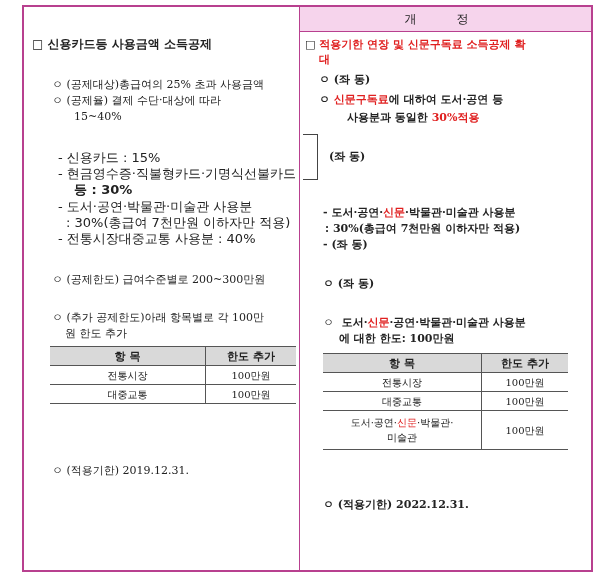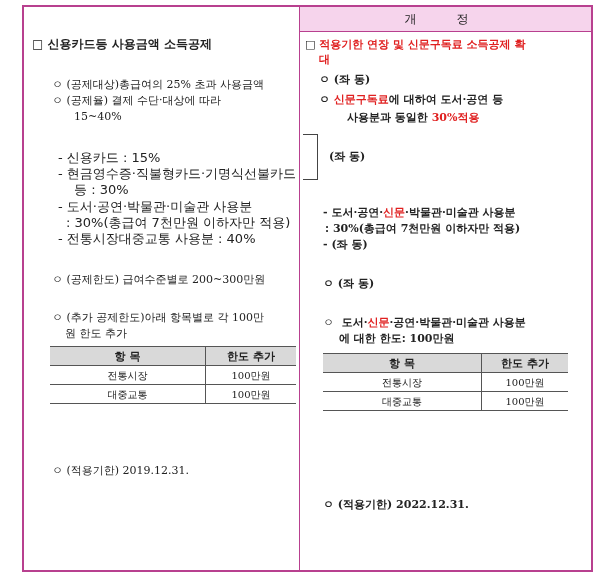--- a/index.html
+++ b/index.html
@@ -35,21 +35,21 @@
     <div class="abs b" style="left:2px;top:4px;font-size:12px;">
       <span class="sq">□</span>
       <span>신용카드등 사용금액 소득공제</span>
     </div>
     <div class="abs" style="left:22px;top:44px;"><span>ㅇ</span> <span>(공제대상)총급여의 25% 초과 사용금액</span></div>
     <div class="abs" style="left:22px;top:60px;"><span>ㅇ</span> <span>(공제율) 결제 수단·대상에 따라</span></div>
     <div class="abs" style="left:38px;top:76px;margin-left:6px;">15~40%</div>
 
     <div class="abs sans" style="left:28px;top:117px;">- 신용카드 : 15%</div>
     <div class="abs sans" style="left:28px;top:133px;">- 현금영수증·직불형카드·기명식선불카드</div>
-    <div class="abs sans" style="left:44px;top:149px;">등 : 30%</div>
+    <div class="abs sans" style="left:44px;top:149px;font-weight:bold;">등 : 30%</div>
     <div class="abs sans" style="left:28px;top:166px;">- 도서·공연·박물관·미술관 사용분</div>
     <div class="abs sans" style="left:36px;top:182px;">: 30%(총급여 7천만원 이하자만 적용)</div>
     <div class="abs sans" style="left:28px;top:198px;">- 전통시장대중교통 사용분 : 40%</div>
 
     <div class="abs" style="left:22px;top:239px;"><span>ㅇ</span> <span>(공제한도) 급여수준별로 200~300만원</span></div>
     <div class="abs" style="left:22px;top:277px;"><span>ㅇ</span> <span>(추가 공제한도)아래 항목별로 각 100만</span></div>
     <div class="abs" style="left:35px;top:293px;">원 한도 추가</div>
 
     <table class="t" style="left:20px;top:313px;width:246px;">
       <tbody>
@@ -100,18 +100,22 @@
             <th>한도 추가</th>
           </tr>
       <tr>
             <td class="c1">전통시장</td>
             <td class="v">100만원</td>
           </tr>
       <tr>
             <td class="c1">대중교통</td>
             <td class="v">100만원</td>
           </tr>
+      <tr>
+        <td class="c1" style="height:38px;line-height:15px;"><span>도서·공연·</span><span class="red">신문</span><span>·박물관·</span><br><span>미술관</span></td>
+        <td class="v">100만원</td>
+      </tr>
     </tbody>
       </table>
 
     <div class="abs" style="left:18px;top:464px;"><span>ㅇ</span> <span>(적용기한) 2022.12.31.</span></div>
   </div>
 </div>
 
 </body></html>

